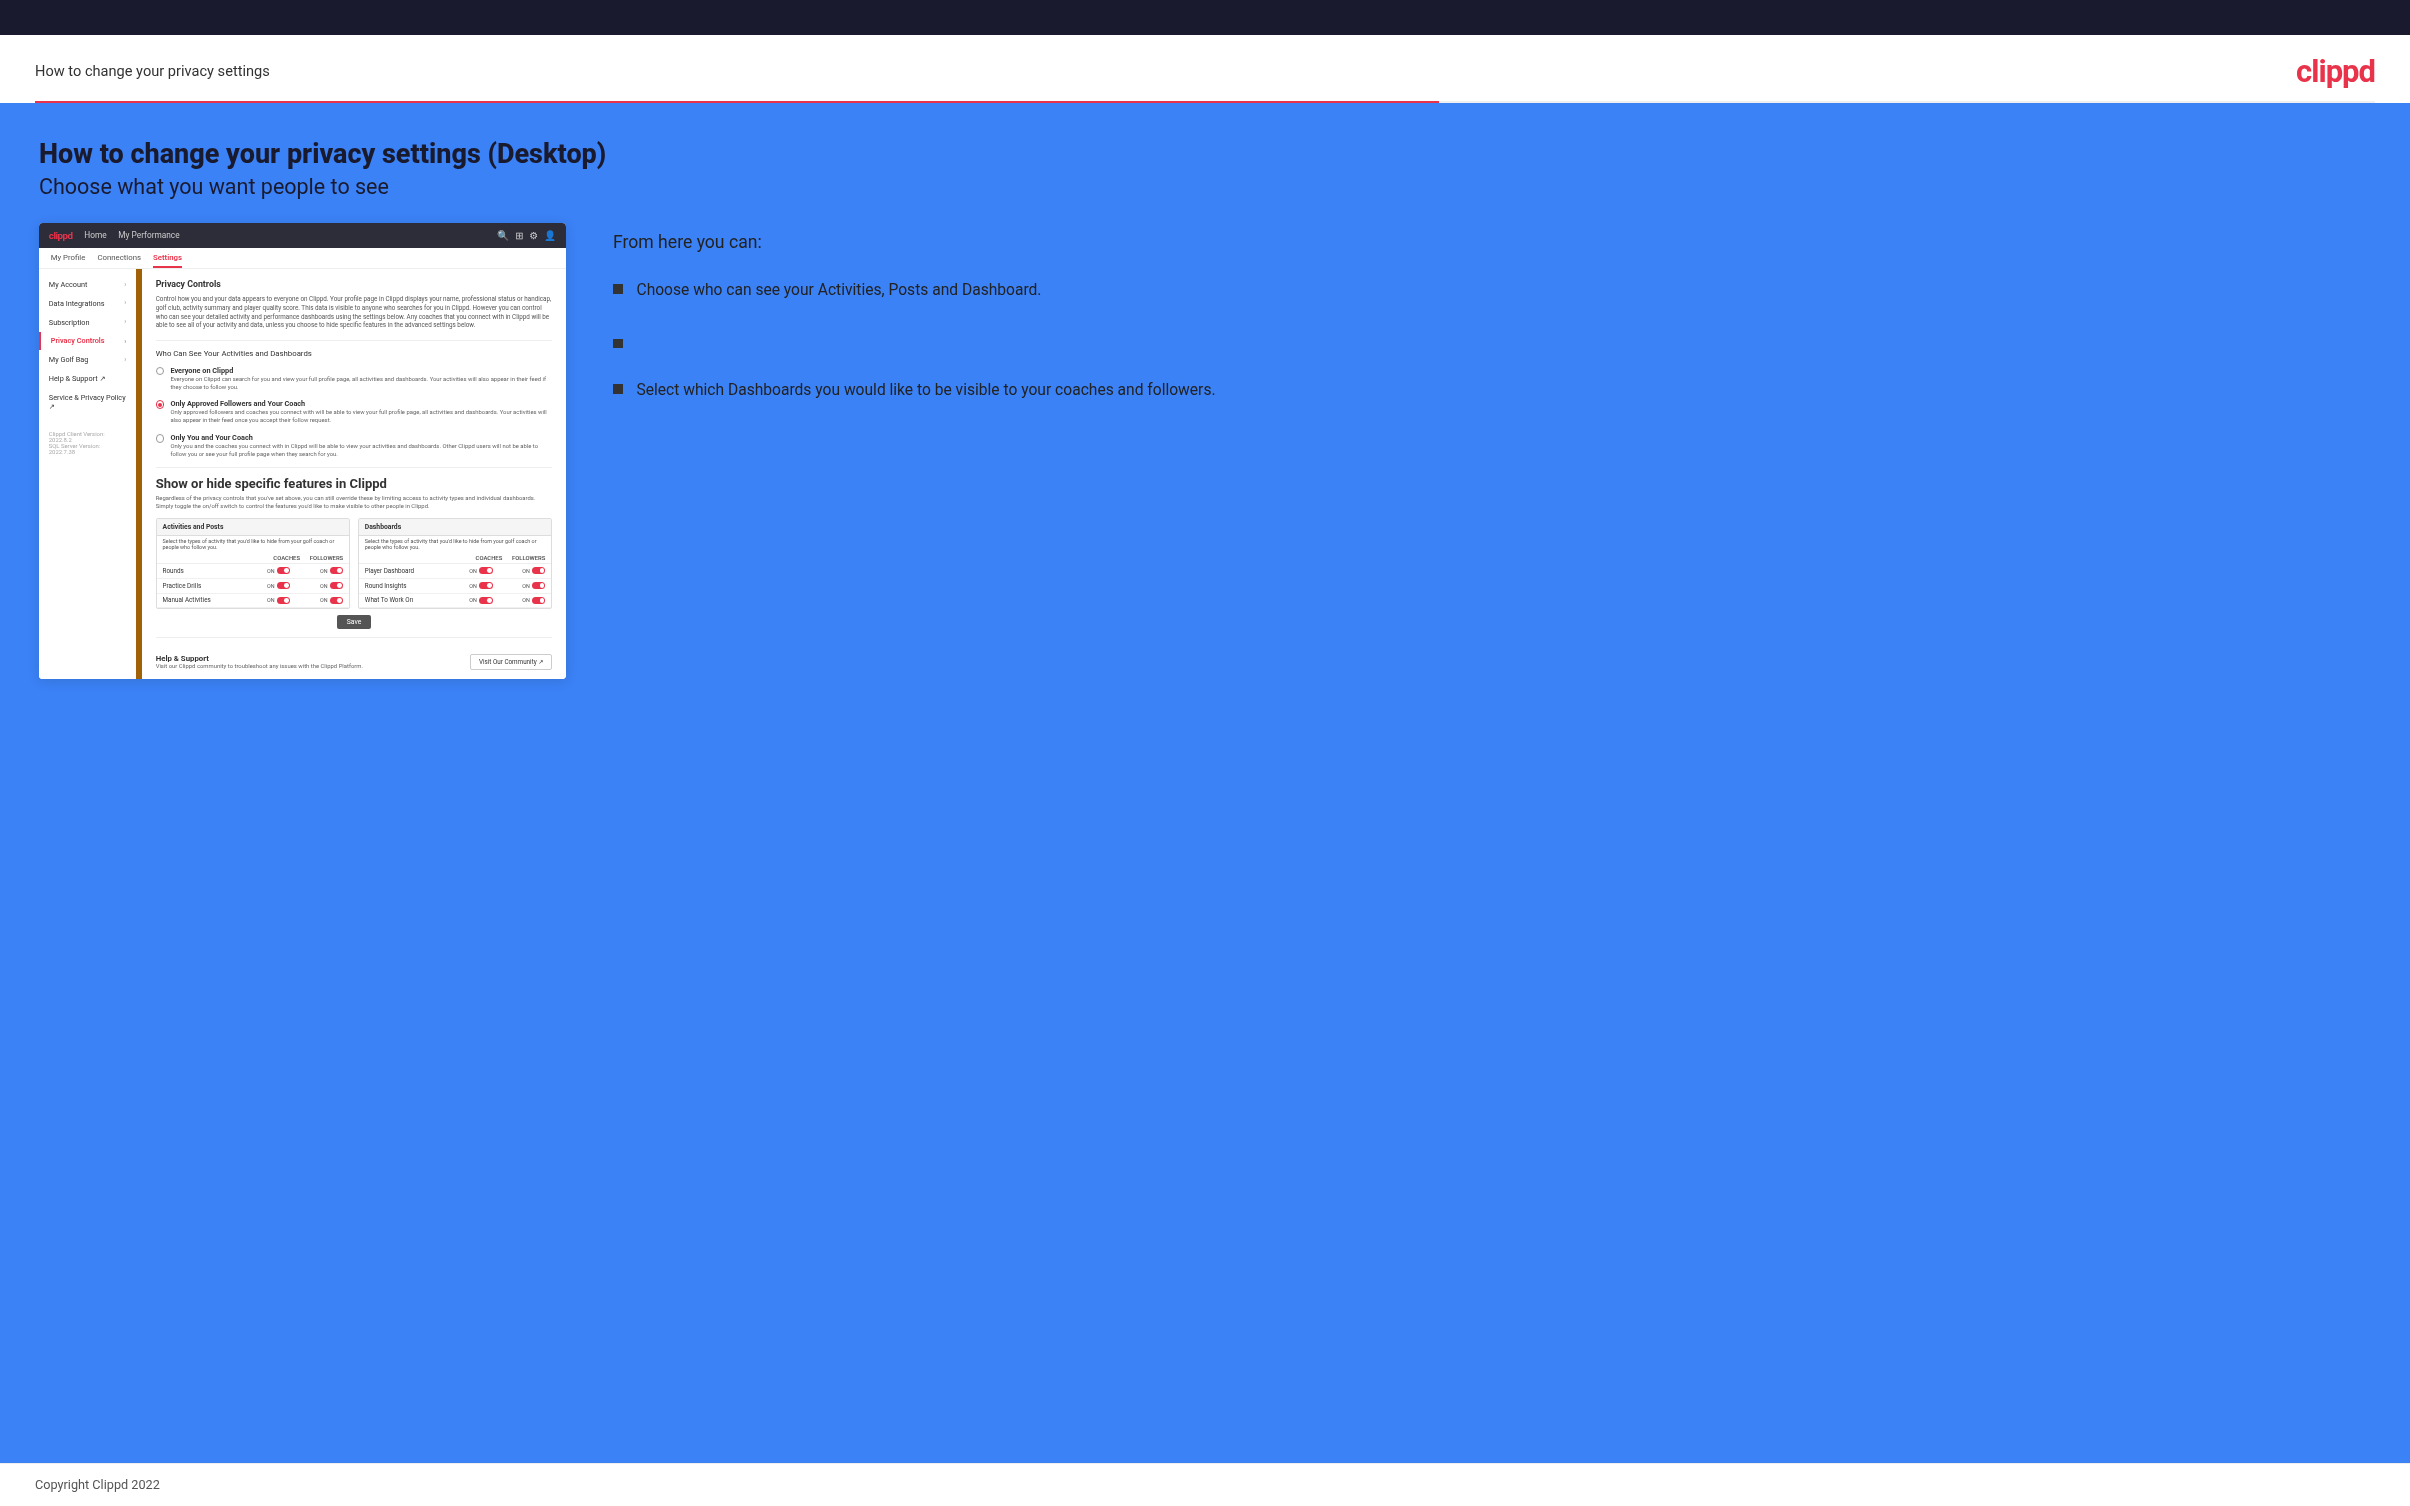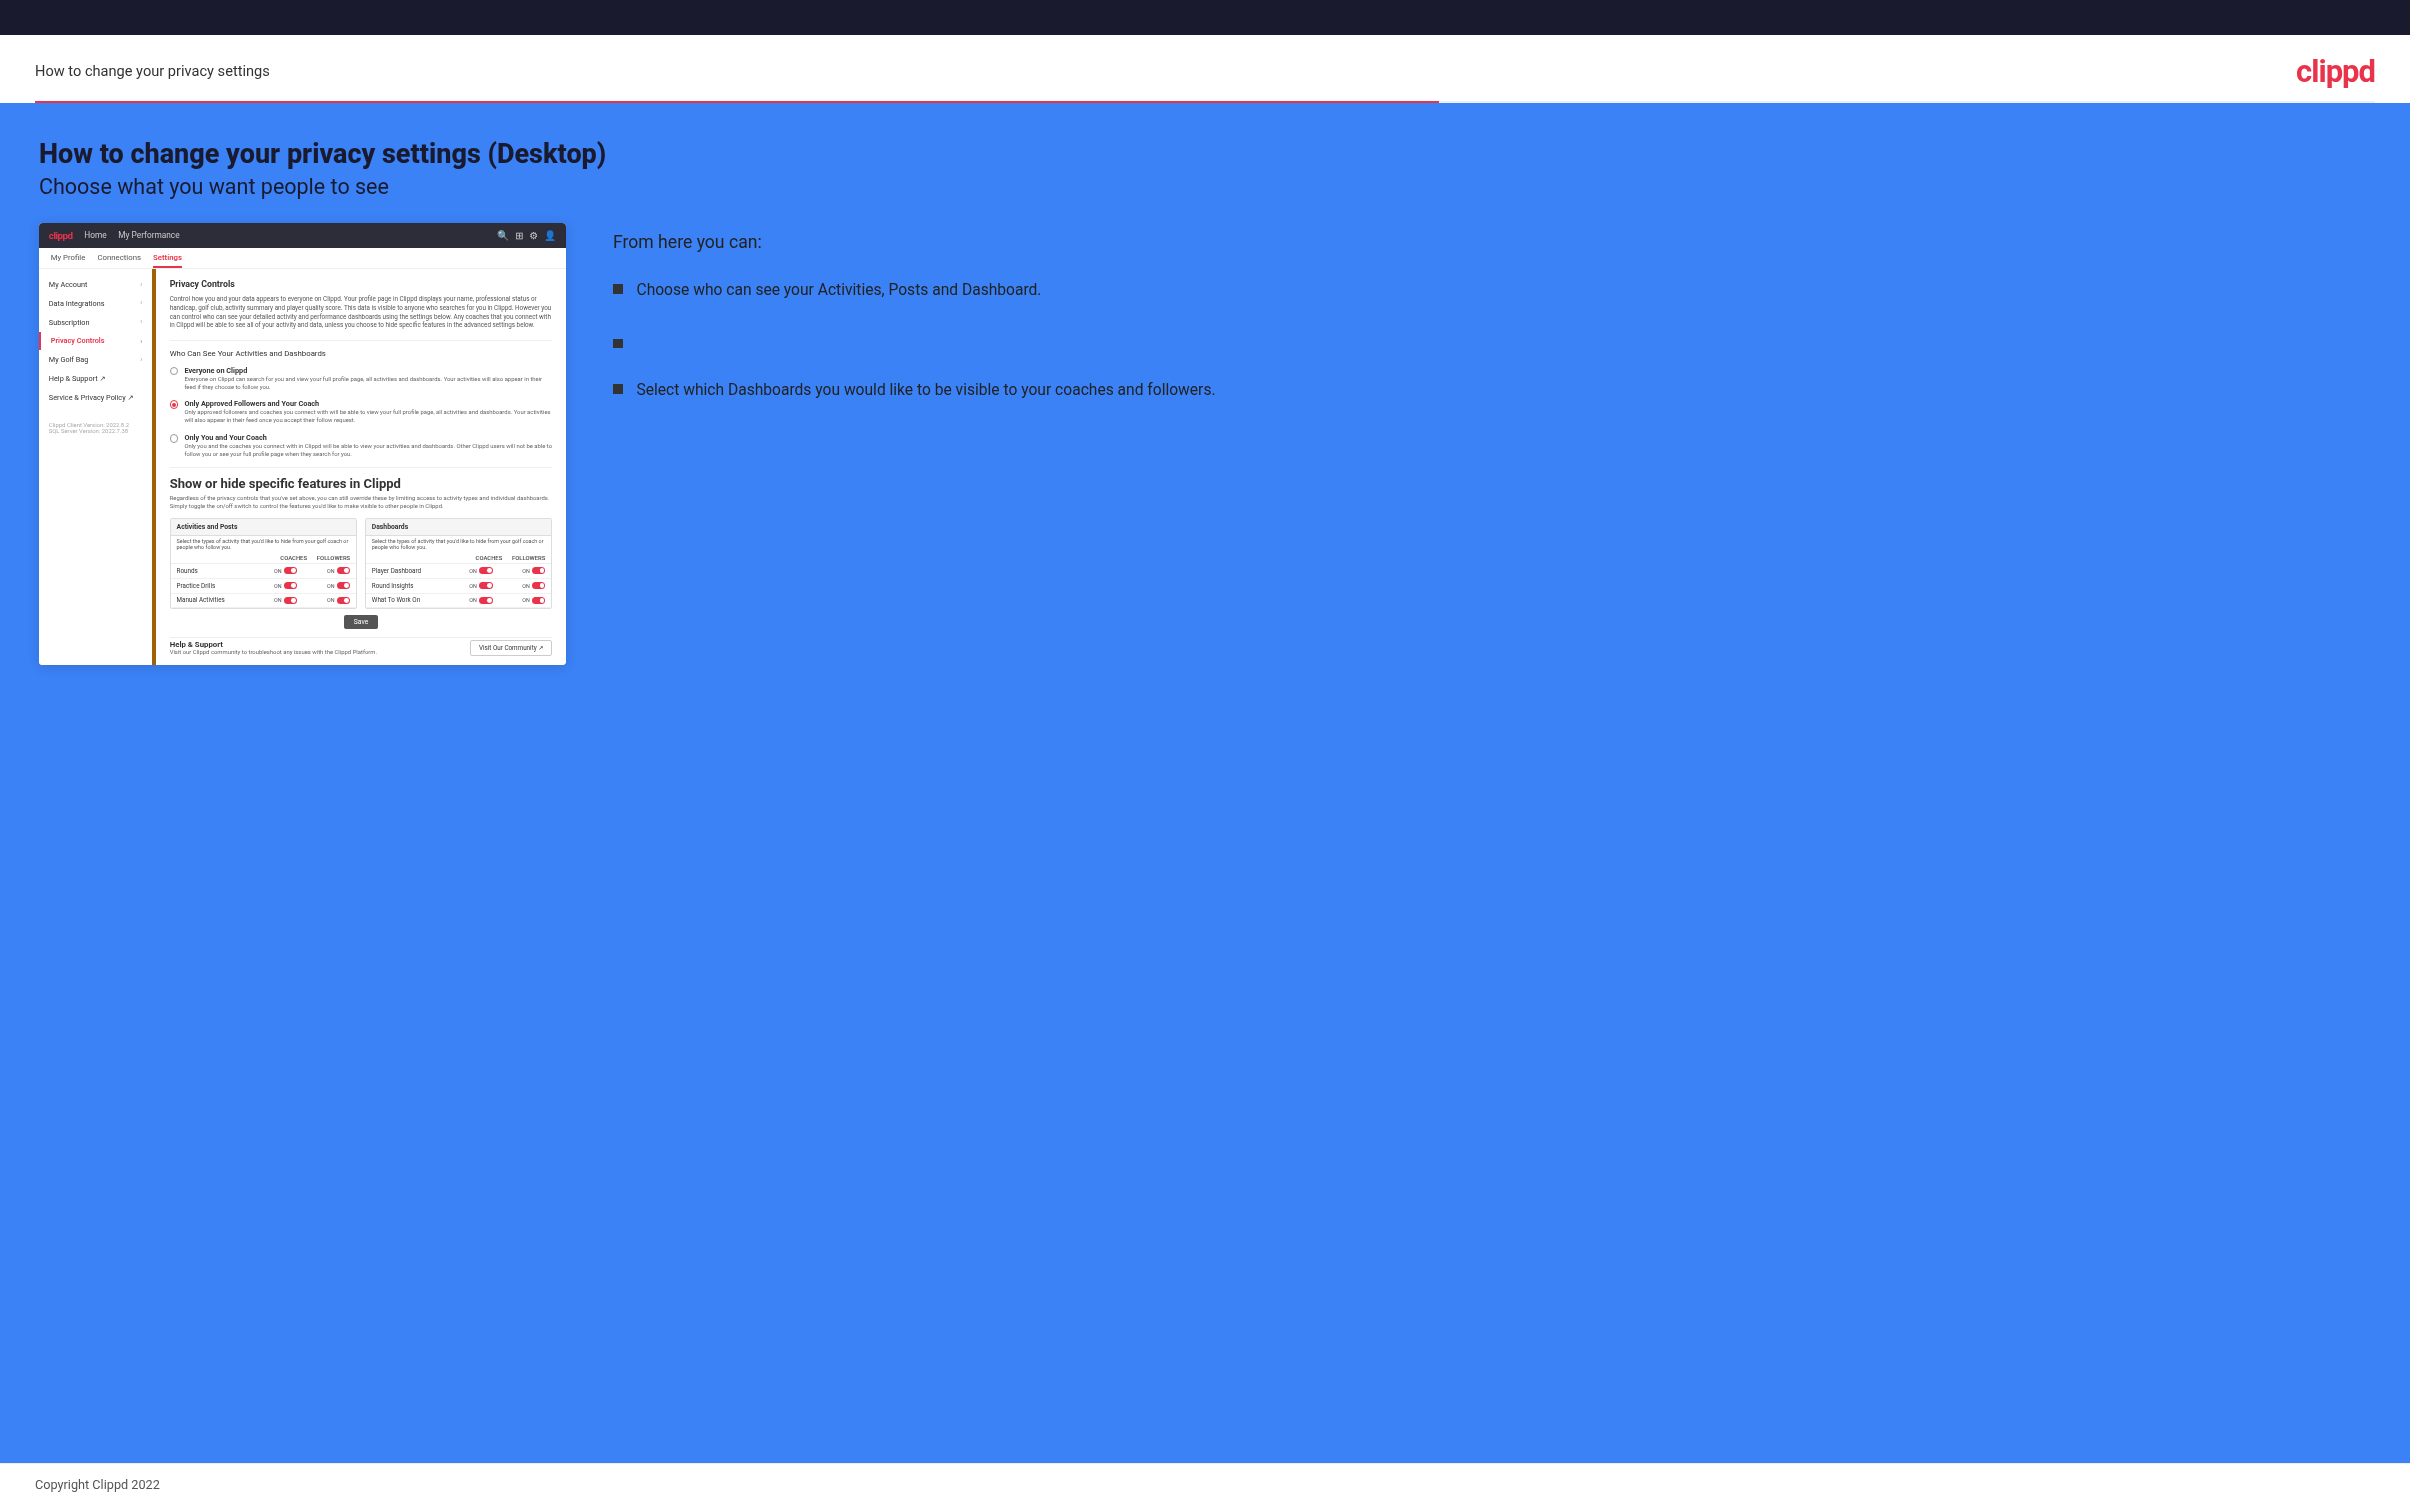--- a/index.html
+++ b/index.html
@@ -134,23 +134,23 @@
     }
 
     
     .mock-body {
       display: flex;
       background: #fff;
     }
 
     
     .mock-sidebar {
-      width: 117px;
+      width: 103px;
       flex-shrink: 0;
-      border-right: 4px solid #a16207;
+      border-right: 6px solid #a16207;
       padding: 5.9px 0;
       background: #fff;
     }
     .mock-sidebar-item {
       display: flex;
       align-items: center;
       justify-content: space-between;
       padding: 4.9px 9.8px;
       font-size: 7.3px;
       color: #333;
@@ -335,21 +335,21 @@
       font-size: 6.8px;
       padding: 2.9px 9.8px;
       border-radius: 2px;
     }
 
     .mock-help-section {
       display: flex;
       align-items: center;
       justify-content: space-between;
       border-top: 1px solid #eee;
-      padding-top: 2px;
+      padding-top: 16px;
       margin-top: 3.9px;
     }
     .mock-help-title {
       font-size: 7.8px;
       font-weight: 700;
       color: #333;
     }
     .mock-help-desc {
       font-size: 5.9px;
       color: #666;

